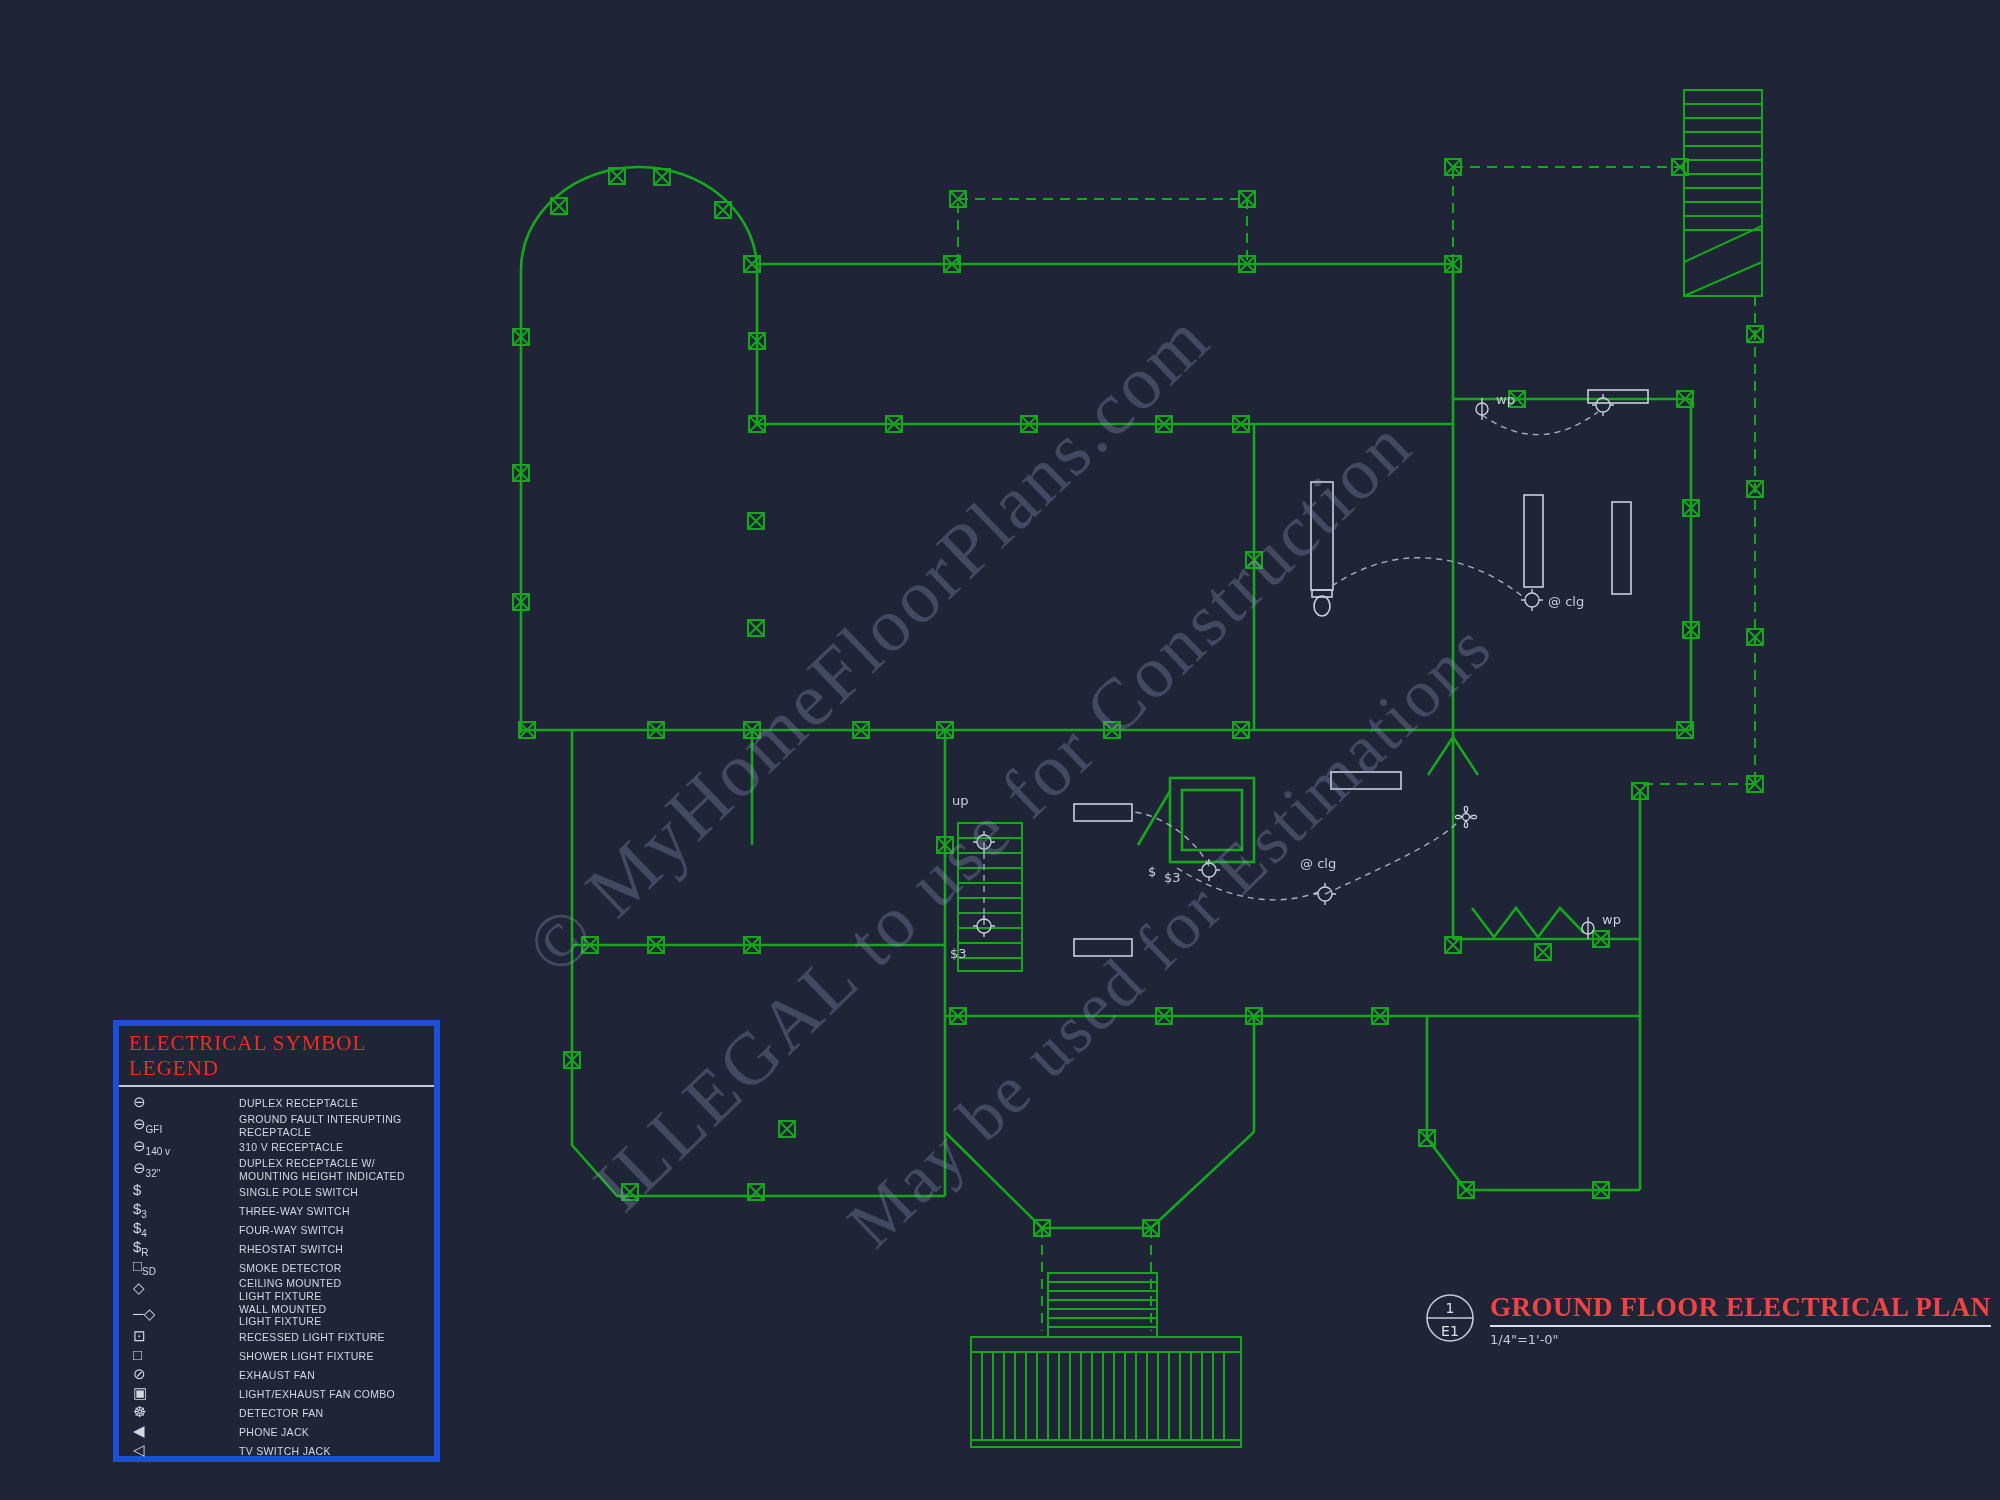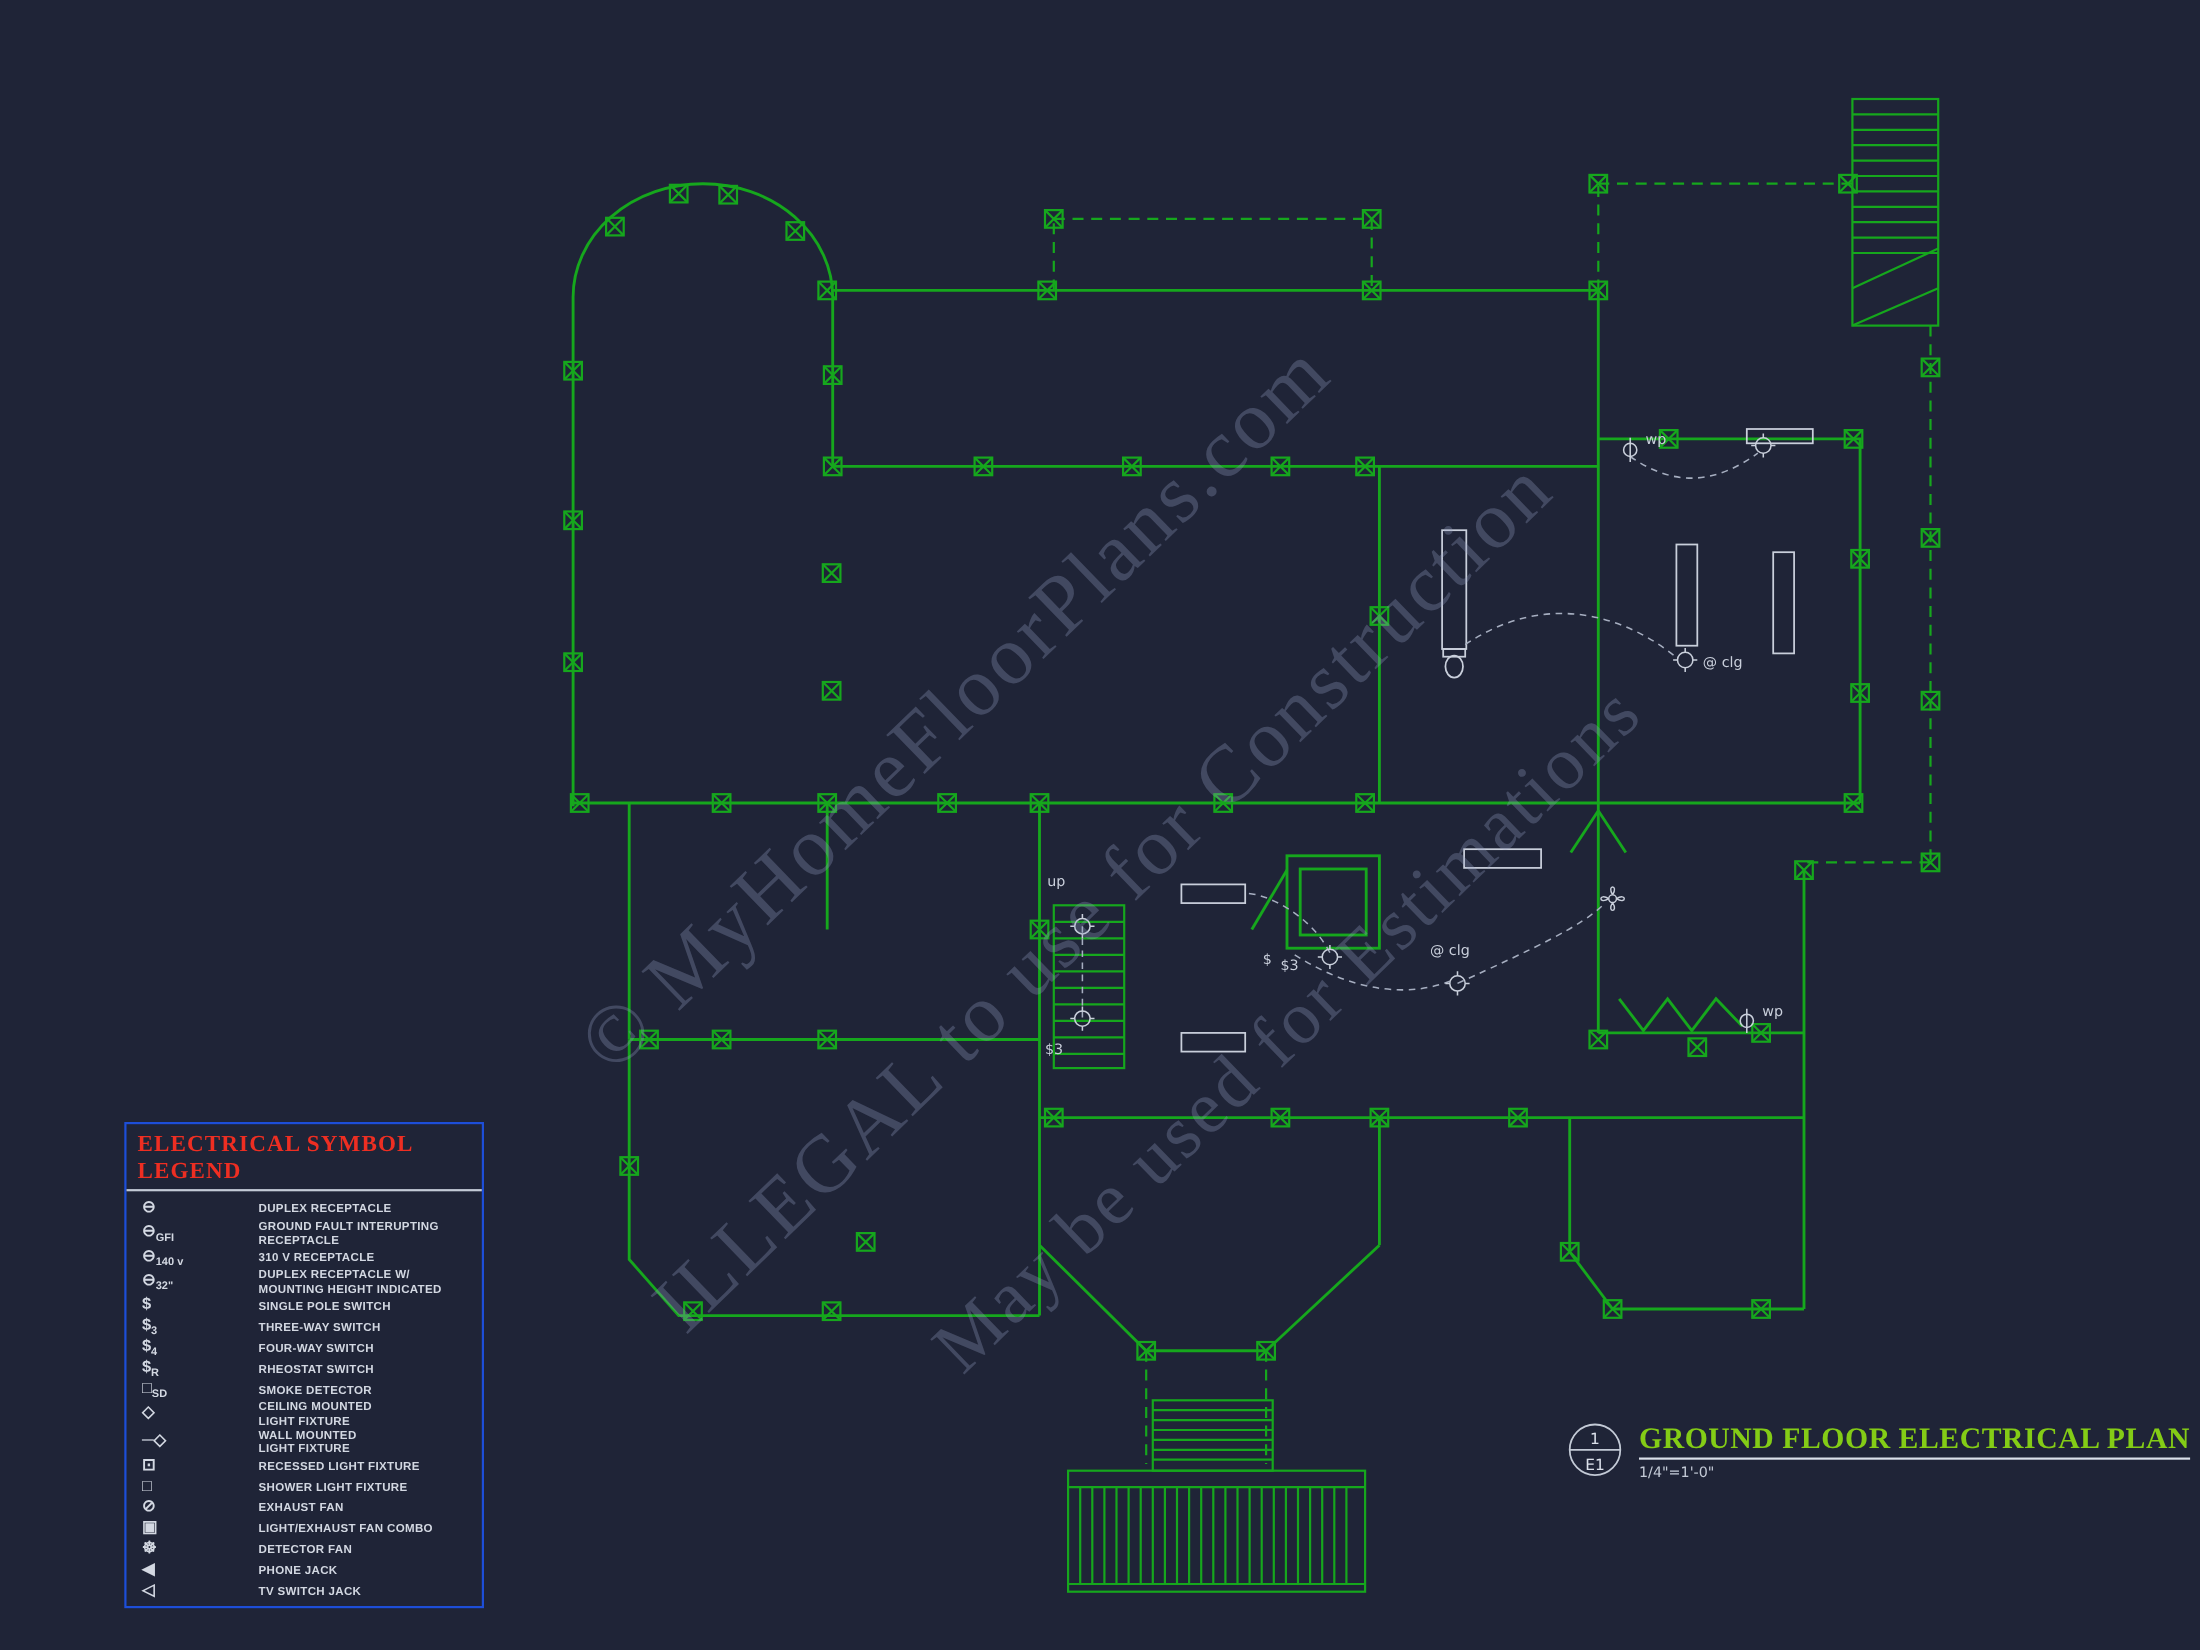--- a/index.html
+++ b/index.html
@@ -9,36 +9,36 @@
   .plan-svg{position:absolute;left:0;top:0;z-index:1;}
   
   .wm{position:absolute;z-index:2;transform:translate(-50%,-50%) rotate(-44deg);
       color:rgba(150,160,195,.30);font-family:"Liberation Serif",serif;
       white-space:nowrap;letter-spacing:3px;pointer-events:none;}
   .wm1{left:868px;top:643px;font-size:76px;}
   .wm2{left:1003px;top:815px;font-size:74px;}
   .wm3{left:1170px;top:935px;font-size:68px;}
   
   .legend{position:absolute;left:113px;top:1020px;width:327px;height:442px;z-index:3;
-          border:2px solid #1d4ed8;background:#1f2437;box-sizing:border-box;
-          display:flex;flex-direction:column;font-weight:bold;}
+          border:6px solid #1d4ed8;background:#1f2437;box-sizing:border-box;
+          display:flex;flex-direction:column;}
   .legend-title{color:#ee2e22;font-family:"Liberation Serif",serif;font-size:21px;
                 letter-spacing:1px;padding:5px 10px 4px 10px;border-bottom:2px solid #c3cad6;}
   .legend-rows{flex:1;display:flex;flex-direction:column;justify-content:space-between;
                padding:7px 10px 9px 14px;}
   .lrow{display:flex;align-items:center;}
   .sym{width:78px;flex:none;color:#d3d8e2;font-size:15px;line-height:1;}
   .sym .sub{font-size:10px;vertical-align:sub;letter-spacing:0;}
   .lbl{color:#d3d8e2;font-size:10.5px;letter-spacing:.3px;line-height:1.2;
        white-space:pre-line;margin-left:28px;}
   
   .titleblock{position:absolute;left:1424px;top:1292px;z-index:3;display:flex;gap:14px;
               align-items:flex-start;}
   .tb-text .tb-title{font-family:"Liberation Serif",serif;font-weight:bold;font-size:27px;
-       color:#84cc16;letter-spacing:.5px;border-bottom:2px solid #dbe0ea;padding-bottom:2px;}
+       color:#ef4444;letter-spacing:.5px;border-bottom:2px solid #dbe0ea;padding-bottom:2px;}
   .tb-text .tb-scale{font-size:13px;color:#c3cad6;margin-top:5px;font-family:"DejaVu Sans",sans-serif;}
 </style>
 </head>
 <body>
 
 <div class="stage">
 
   <svg class="plan-svg" width="2000" height="1500" viewBox="0 0 2000 1500">
     <defs>
       <g id="xbox" stroke="#16a71d" fill="none" stroke-width="2">

